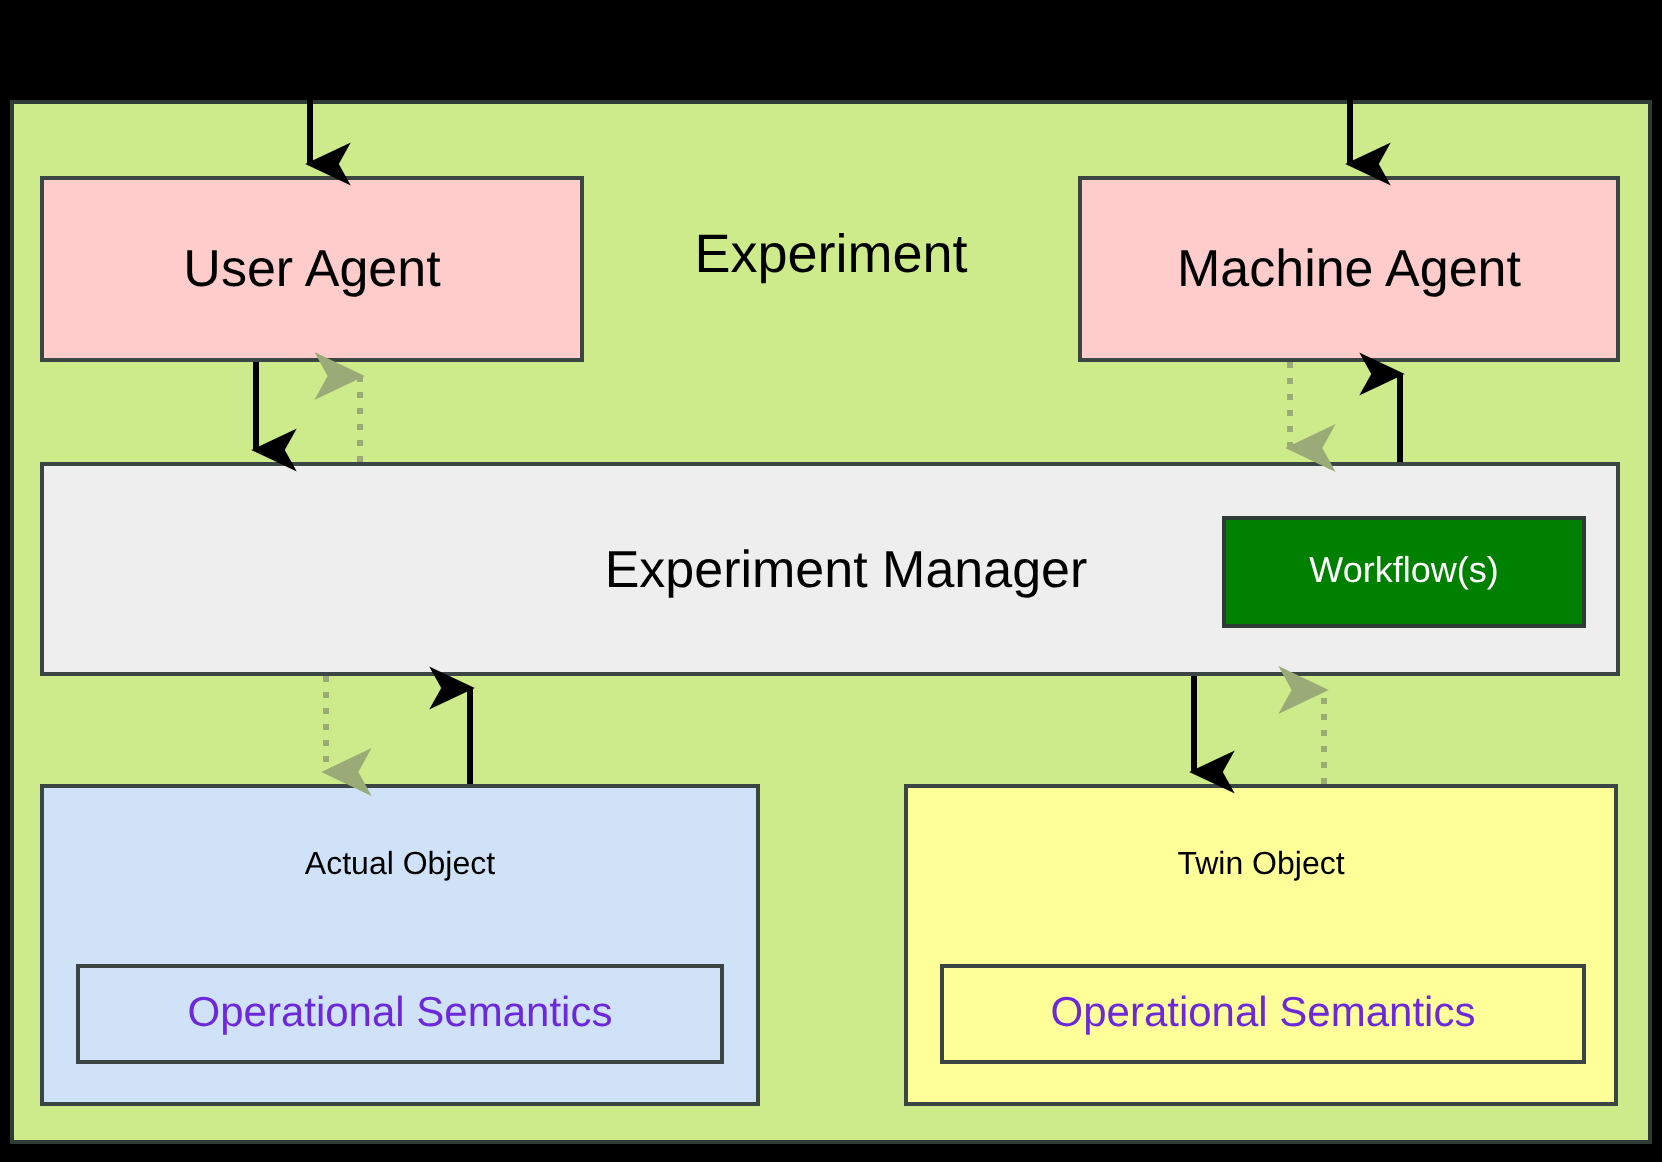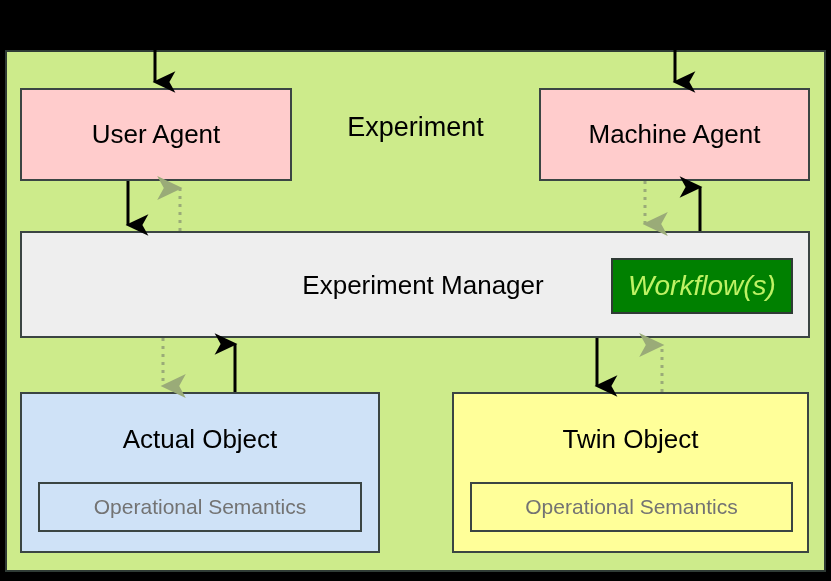--- a/index.html
+++ b/index.html
@@ -58,56 +58,55 @@
     transform: translateY(-50%);
     text-align: center;
     pointer-events: none;
   }
 
   .workflow-box {
     position: absolute;
     background: #008000;
     border: 2px solid #2f3b35;
     box-sizing: border-box;
-    color: #bef264;
-    font-size: 28px;
+    color: #ffffff;
+    font-size: 18px;
     display: flex;
     align-items: center;
     justify-content: center;
-    font-style: italic;
   }
 
   .actual-box {
     background: #cfe2f7;
     display: block;
   }
   .twin-box {
     background: #ffff99;
     display: block;
   }
 
   .obj-title {
     position: absolute;
     left: 0;
     right: 0;
     top: 30px;
     text-align: center;
-    font-size: 26px;
+    font-size: 16px;
     color: #000000;
   }
 
   .inner-box {
     position: absolute;
     box-sizing: border-box;
     border: 2px solid #3b4543;
     display: flex;
     align-items: center;
     justify-content: center;
     font-size: 21px;
-    color: #737373;
+    color: #6d28d9;
     background: transparent;
   }
 
   .container-title {
     position: absolute;
     left: 0;
     right: 0;
     top: 60px;
     text-align: center;
     font-size: 27px;

